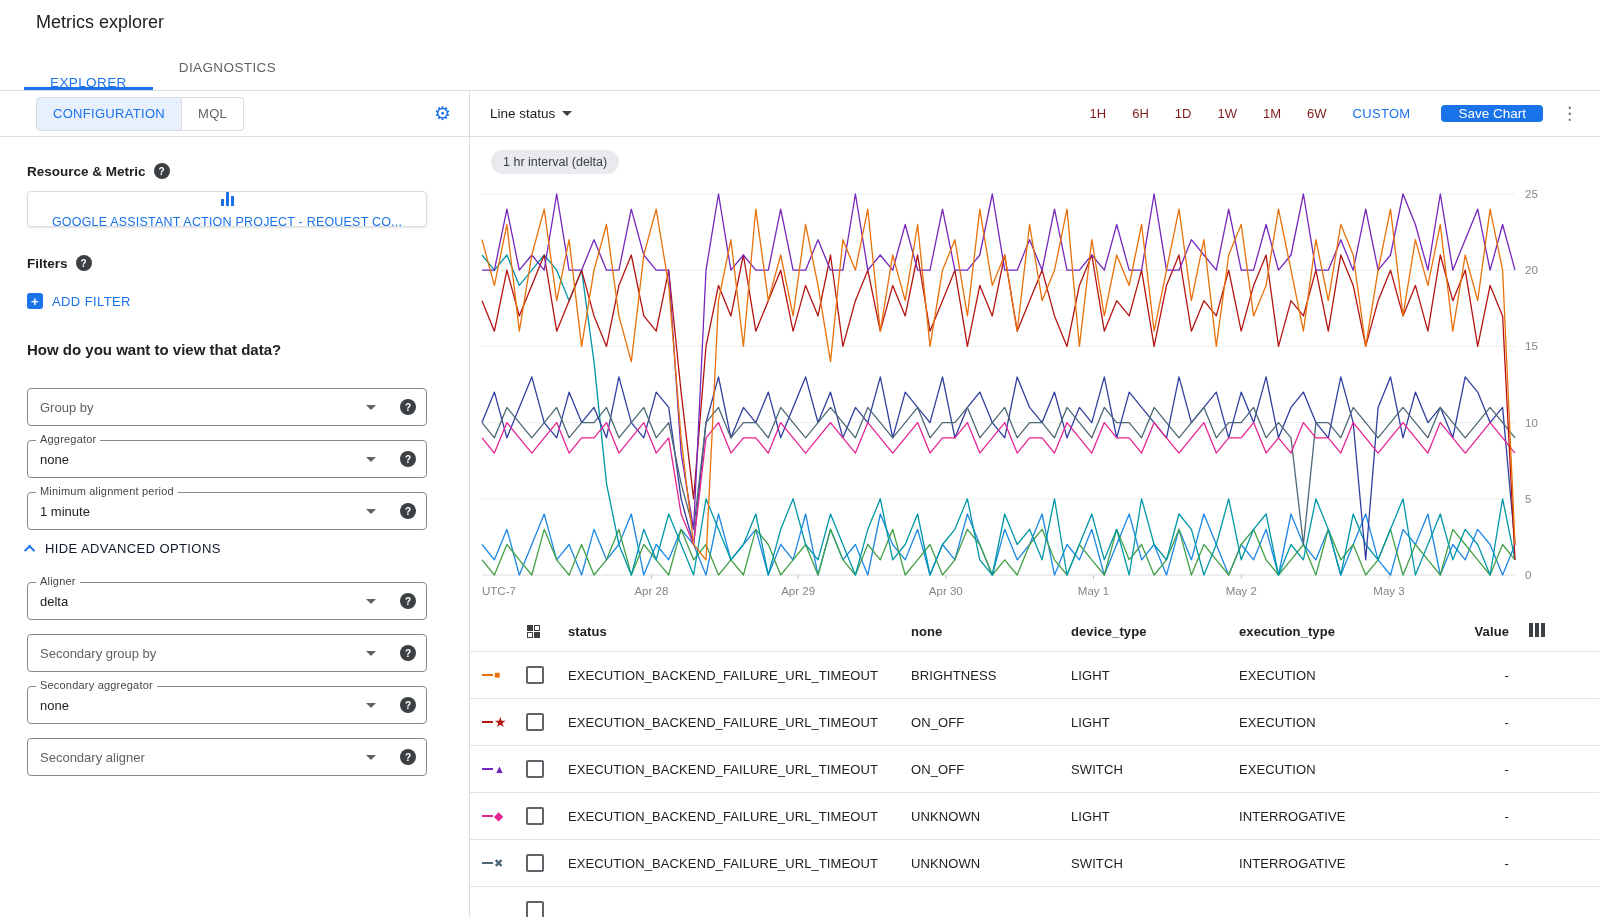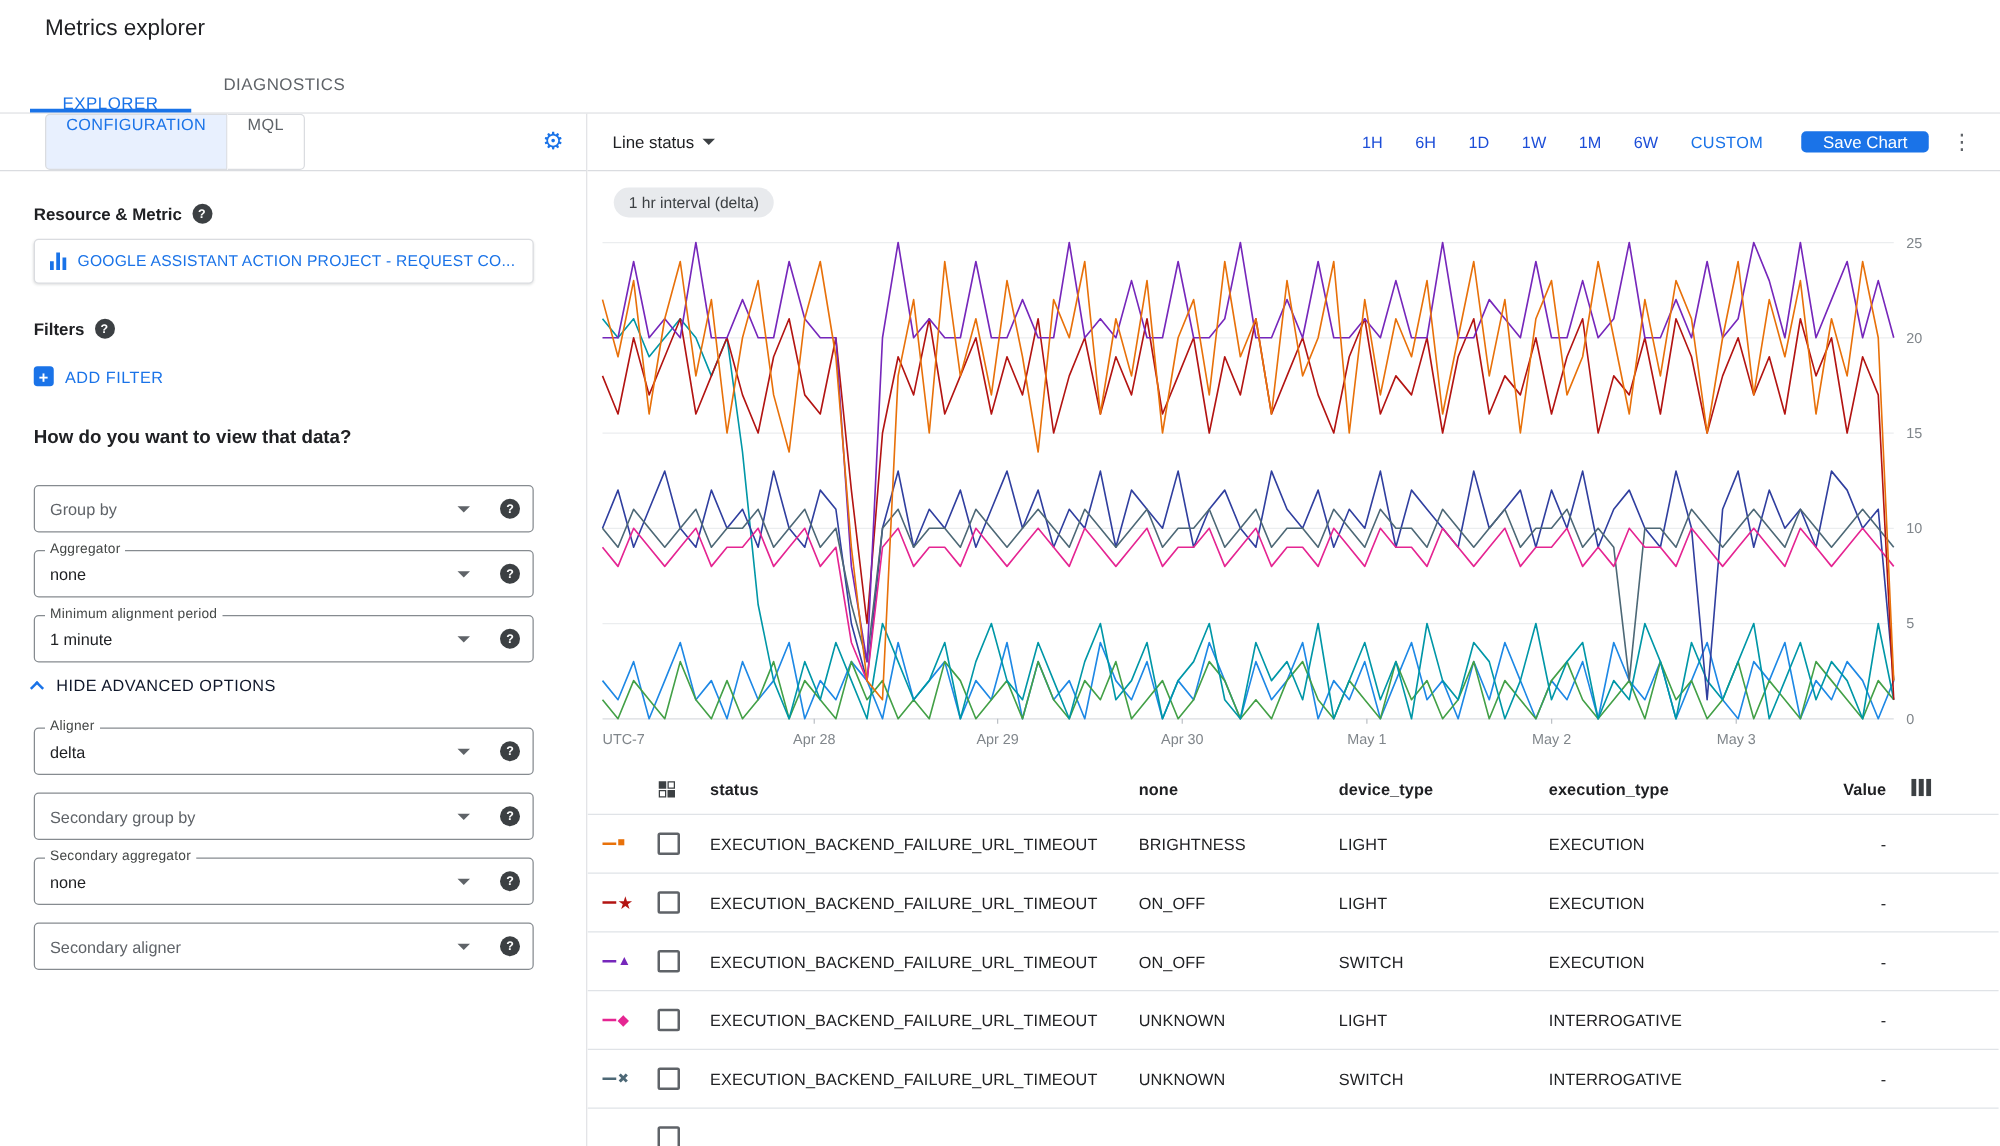--- a/index.html
+++ b/index.html
@@ -20,36 +20,36 @@
 
   
   .body { display:flex; height:826px; }
   aside { width:470px; min-width:470px; border-right:1px solid #dadce0; background:#fff; }
   main  { flex:1; position:relative; background:#fff; }
 
   
   .panel-header { height:46px; border-bottom:1px solid #dadce0; display:flex; align-items:center;
                   justify-content:space-between; padding:0 18px 0 36px; }
   .seg { display:flex; }
-  .seg-btn { height:45px; padding:0 16px; display:flex; font-size:13px;
+  .seg-btn { height:34px; padding:0 16px; display:flex; align-items:center; font-size:13px;
              font-weight:500; letter-spacing:.3px; border:1px solid #dadce0; cursor:pointer; background:#fff; }
   .seg-btn.active { background:#e8f0fe; color:#1a73e8; border-radius:4px 0 0 4px; }
   .seg-btn.right { border-left:none; color:#5f6368; border-radius:0 4px 4px 0; }
   .gear { font-size:19px; color:#1a73e8; cursor:pointer; line-height:1; }
 
   .panel-content { padding:26px 0 0 27px; }
   .sec-head { display:flex; align-items:center; gap:8px; margin-bottom:12px; }
   .sec-title { font-size:13.5px; font-weight:700; color:#202124; }
   .help { width:16px; height:16px; min-width:16px; border-radius:50%; background:#3c4043; color:#fff;
           font-size:10px; font-weight:700; display:inline-flex; align-items:center; justify-content:center;
           cursor:pointer; }
 
   .metric-chip { width:400px; height:36px; border:1px solid #dadce0; border-radius:4px; background:#fff;
                  box-shadow:0 1px 2px rgba(60,64,67,.15); display:flex; align-items:center; gap:9px;
-                 padding:0 12px; margin-bottom:28px; cursor:pointer; }
+                 padding:0 12px; margin-bottom:28px; cursor:pointer;flex-direction:column; }
   .bar-icon { display:flex; align-items:flex-end; gap:2px; height:14px; }
   .bar-icon i { display:block; width:3px; background:#1a73e8; }
   .metric-chip .label { color:#1a73e8; font-size:12.5px; font-weight:500; letter-spacing:.2px;
                         white-space:nowrap; overflow:hidden; }
 
   .filters-head { margin-bottom:22px; }
   .add-filter { display:flex; align-items:center; gap:9px; color:#1a73e8; font-size:13px; font-weight:500;
                 letter-spacing:.4px; margin-bottom:32px; cursor:pointer; width:max-content; }
   .add-box { width:16px; height:16px; background:#1a73e8; border-radius:3px; color:#fff; font-size:13px;
              font-weight:700; display:flex; align-items:center; justify-content:center; line-height:1; }
@@ -69,21 +69,21 @@
   .hide-adv { display:flex; align-items:center; gap:10px; color:#0f172a; font-size:13px; font-weight:500;
               letter-spacing:.4px; margin:-3px 0 26px 0; cursor:pointer; width:max-content; }
   .chev-up { width:8px; height:8px; border-left:2px solid #1a73e8; border-top:2px solid #1a73e8;
              transform:rotate(45deg) translateY(2px); }
 
   
   .toolbar { height:46px; border-bottom:1px solid #dadce0; display:flex; align-items:center; padding:0 14px 0 20px; }
   .chart-type { display:flex; align-items:center; gap:7px; font-size:13.5px; font-weight:500; color:#202124; cursor:pointer; }
   .dd-caret { width:0; height:0; border-left:5px solid transparent; border-right:5px solid transparent; border-top:5px solid #3c4043; }
   .tb-spacer { flex:1; }
-  .range-btn { padding:0 13px; font-size:13px; font-weight:500; color:#1d4ed8; background:none; border:none;
+  .range-btn { padding:0 13px; font-size:13px; font-weight:500; color:#7f1d1d; background:none; border:none;
                cursor:pointer; font-family:inherit; height:34px; }
   .range-btn.custom { color:#1a73e8; margin-right:18px; letter-spacing:.3px; }
   .save-btn { background:#1a73e8; color:#fff; border:none; height:17px; padding:0 17px; border-radius:4px;
               font-size:13.5px; font-weight:500; font-family:inherit; cursor:pointer; margin-right:10px; }
   .kebab { color:#5f6368; font-size:17px; padding:4px 8px; cursor:pointer; }
 
   
   .interval-chip { position:absolute; top:59px; left:21px; background:#e8eaed; border-radius:12px;
                    padding:5px 12px; font-size:12.5px; color:#3c4043; }
   .chart-wrap { position:absolute; top:95px; left:0; width:1129px; height:420px; }

